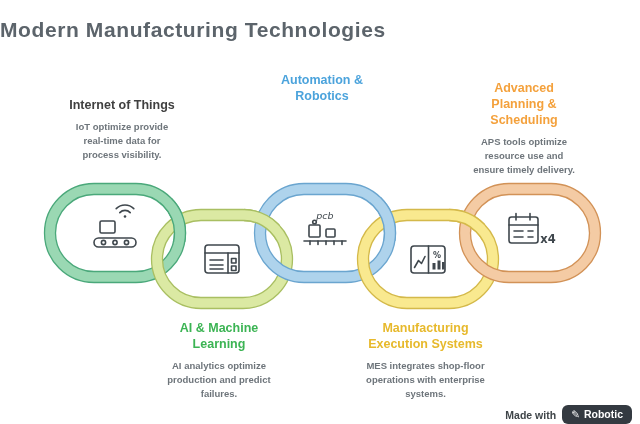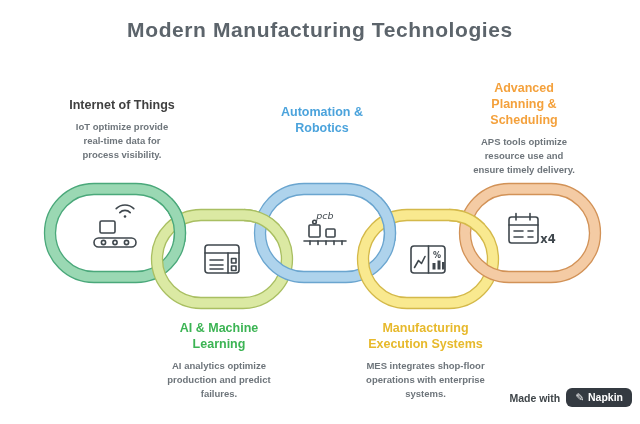--- a/index.html
+++ b/index.html
@@ -1,50 +1,50 @@
 <!DOCTYPE html>
 <html><head>
 <meta charset="utf-8">
 <style>
   html,body{margin:0;padding:0;background:#ffffff;}
   .stage{
     position:relative;width:640px;height:424px;background:#ffffff;overflow:hidden;
     font-family:"Liberation Sans","DejaVu Sans",sans-serif;
   }
   .title{
-    position:absolute;left:0;top:18px;width:100%;margin:0;text-align:center;
+    position:absolute;left:0;top:18px;width:100%;margin:0;text-align:left;
     font-size:21px;font-weight:bold;letter-spacing:0.6px;
   }
   .label-block{position:absolute;text-align:center;}
   .heading{margin:0 auto;font-size:12.5px;font-weight:bold;line-height:1.28;white-space:pre-line;}
   .desc{margin:7px auto 0;font-size:9.5px;font-weight:bold;line-height:1.45;white-space:pre-line;}
   .chain{position:absolute;left:0;top:0;width:640px;height:424px;}
   .watermark{
-    position:absolute;right:8px;bottom:17px;display:flex;align-items:center;gap:6px;
+    position:absolute;right:8px;bottom:0;display:flex;align-items:center;gap:6px;
     font-size:10.5px;font-weight:bold;color:#3f4549;cursor:pointer;
   }
   .wm-badge{display:flex;align-items:center;gap:4px;background:#343a41;color:#ffffff;
     padding:3px 9px 4px;border-radius:6px;font-size:10.5px;}
   .svg-text{font-family:"DejaVu Sans","Liberation Sans",sans-serif;}
 </style>
 </head>
 <body>
 
 <div class="stage">
 
   <h1 class="title" style="color: rgb(92, 100, 107);">Modern Manufacturing Technologies</h1>
 
   <section class="label-block" style="left:47px;top:97px;width:150px">
     <h2 class="heading" style="color: #404040;">Internet of Things</h2>
     <p class="desc" style="color: rgb(110, 117, 123);">IoT optimize provide
 real-time data for
 process visibility.</p>
   </section>
 
-  <section class="label-block" style="left:252px;top:104px;width:140px">
+  <section class="label-block" style="left:252px;top:72px;width:140px">
     <h2 class="heading" style="color: rgb(75, 163, 220);">Automation &amp;
 Robotics</h2>
   </section>
 
   <section class="label-block" style="left:459px;top:80px;width:130px">
     <h2 class="heading" style="color: rgb(244, 161, 60);">Advanced
 Planning &amp;
 Scheduling</h2>
     <p class="desc" style="color: rgb(110, 117, 123);">APS tools optimize
 resource use and
@@ -167,17 +167,17 @@
 Learning</h2>
     <p class="desc" style="color: rgb(110, 117, 123);">AI analytics optimize
 production and predict
 failures.</p>
   </section>
 
   <div class="watermark">
     <span>Made with</span>
     <span class="wm-badge">
       <span>✎</span>
-      <span>Napkin</span>
+      <span>Robotic</span>
     </span>
   </div>
 
 </div>
 
 </body></html>

